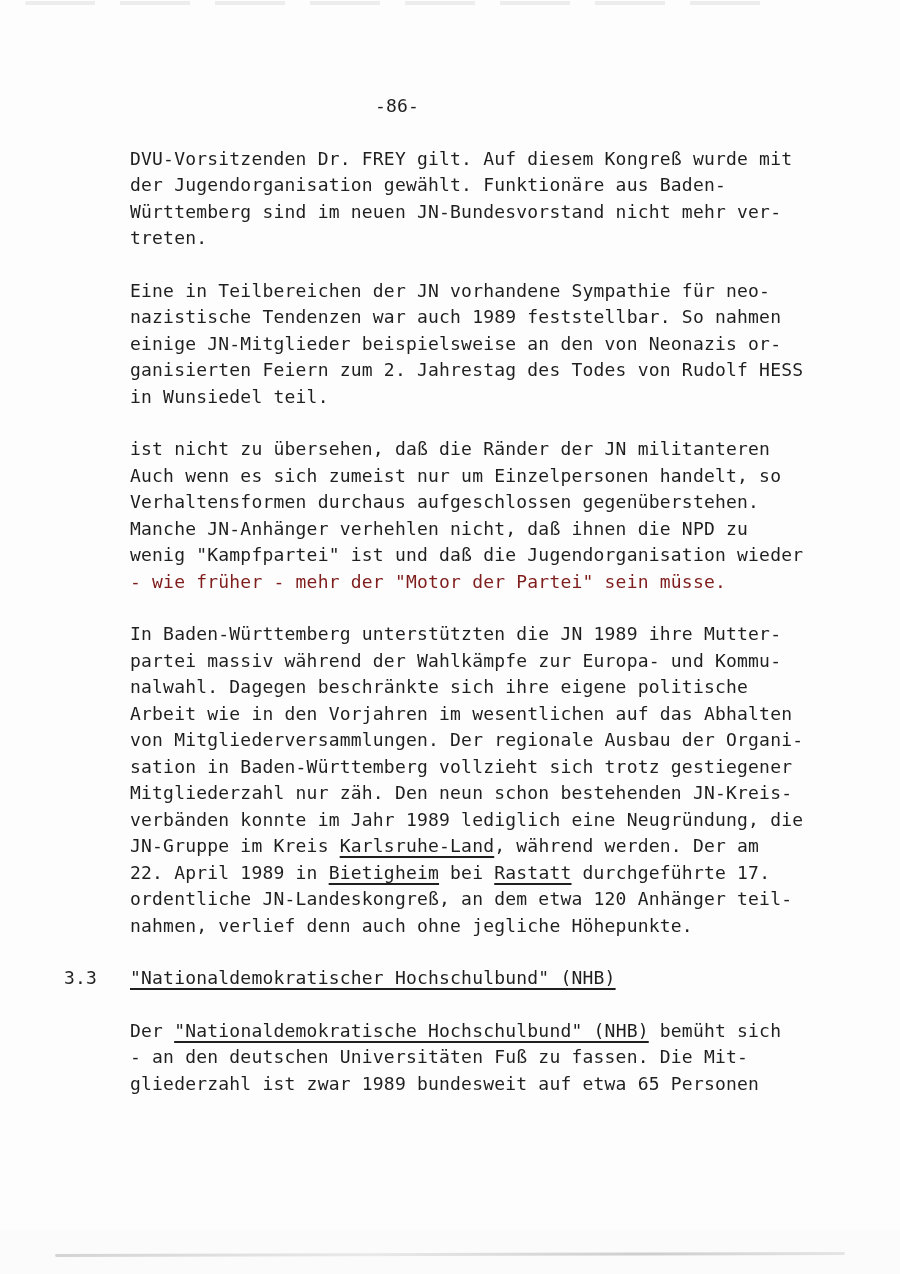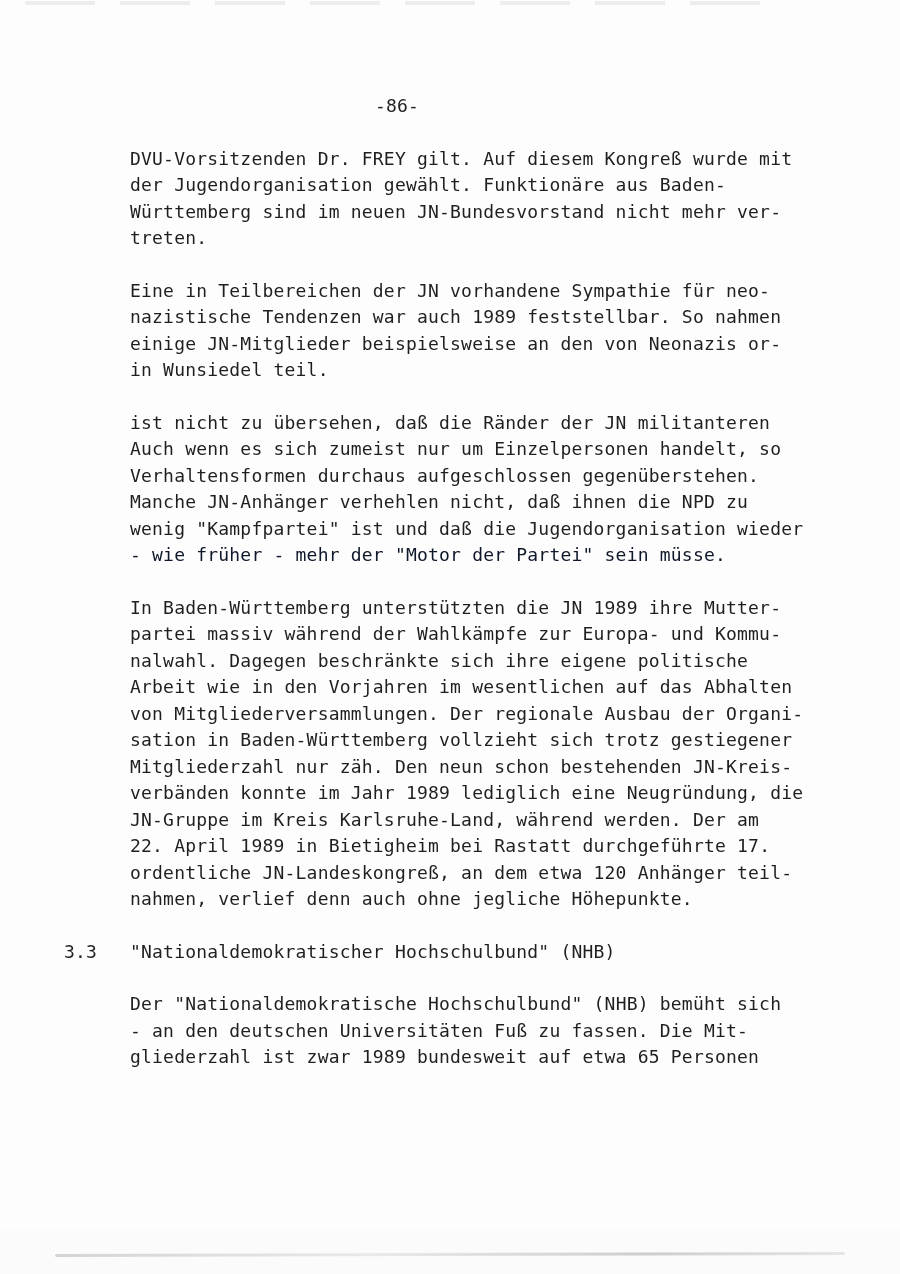--- a/index.html
+++ b/index.html
@@ -39,22 +39,23 @@
   .content {
     padding: 93px 0 0 130px;
   }
   .page-number {
     margin-left: 245px;
     margin-bottom: 26px;
     white-space: pre;
   }
   .block { margin: 0 0 26px 0; }
   .line { white-space: pre; min-height: 26.5px; }
-  .line.faded { color: #0f172a; }
+  .line.faded { color: #7f1d1d; }
   .u {
+    text-decoration: underline;
     text-underline-offset: 4px;
     text-decoration-thickness: 1.5px;
   }
   .heading { position: relative; }
   .sec-num { position: absolute; left: -66px; top: 0; }
 </style>
 </head>
 <body>
 
 <div class="page">
@@ -65,20 +66,21 @@
         <div class="block paragraph">
           <div class="line"><span>DVU-Vorsitzenden Dr. FREY gilt. Auf diesem Kongreß wurde mit</span></div>
           <div class="line"><span>der Jugendorganisation gewählt. Funktionäre aus Baden-</span></div>
           <div class="line"><span>Württemberg sind im neuen JN-Bundesvorstand nicht mehr ver-</span></div>
           <div class="line"><span>treten.</span></div>
         </div>
         <div class="block paragraph">
           <div class="line"><span>Eine in Teilbereichen der JN vorhandene Sympathie für neo-</span></div>
           <div class="line"><span>nazistische Tendenzen war auch 1989 feststellbar. So nahmen</span></div>
           <div class="line"><span>einige JN-Mitglieder beispielsweise an den von Neonazis or-</span></div>
+          <div class="line"><span>ganisierten Feiern zum 2. Jahrestag des Todes von Rudolf HESS</span></div>
           <div class="line"><span>in Wunsiedel teil.</span></div>
         </div>
         <div class="block paragraph">
           <div class="line"><span>ist nicht zu übersehen, daß die Ränder der JN militanteren</span></div>
           <div class="line"><span>Auch wenn es sich zumeist nur um Einzelpersonen handelt, so</span></div>
           <div class="line"><span>Verhaltensformen durchaus aufgeschlossen gegenüberstehen.</span></div>
           <div class="line"><span>Manche JN-Anhänger verhehlen nicht, daß ihnen die NPD zu</span></div>
           <div class="line"><span>wenig "Kampfpartei" ist und daß die Jugendorganisation wieder</span></div>
           <div class="line faded"><span>- wie früher - mehr der "Motor der Partei" sein müsse.</span></div>
         </div>

